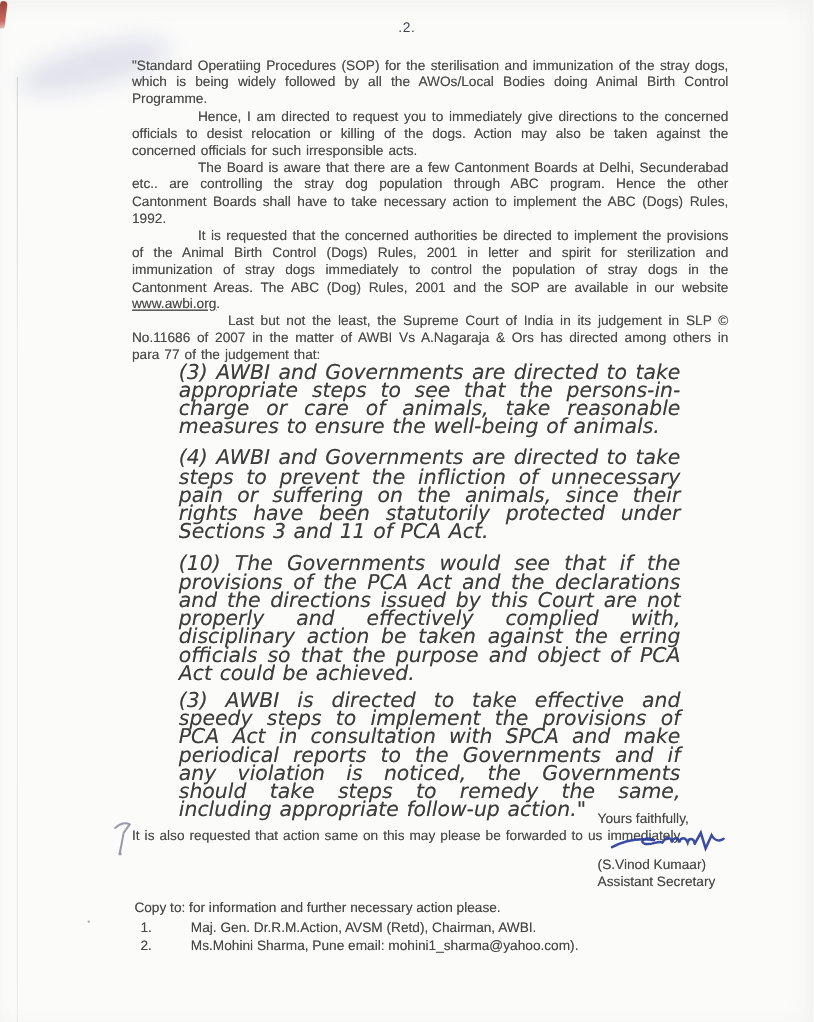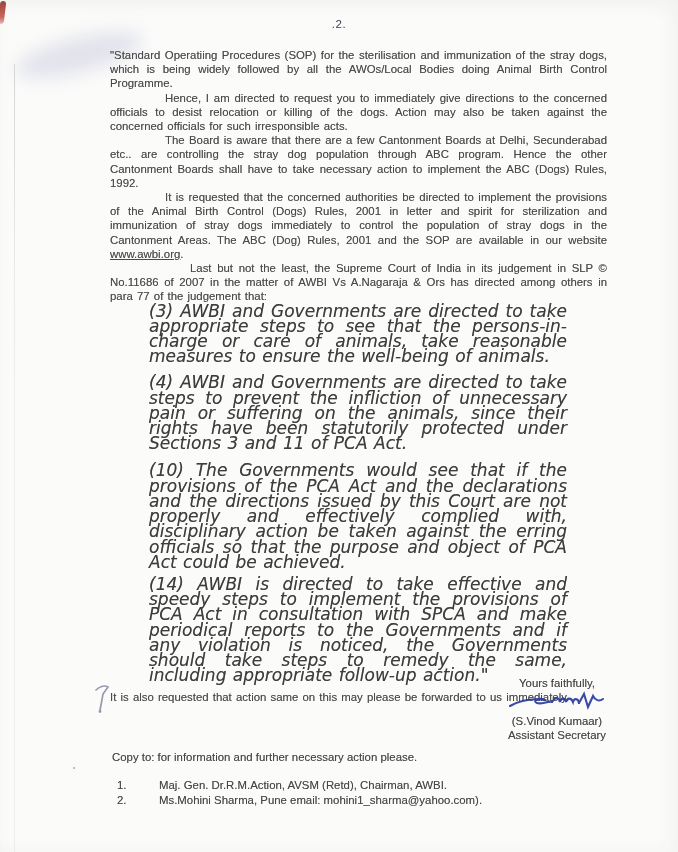--- a/index.html
+++ b/index.html
@@ -32,30 +32,30 @@
     font-size:17px; line-height:15.2px; color:#3d3d3d;
     margin-left:39px !important; margin-right:40px !important;
   }
   .q3{margin-bottom:11px !important;}
   .q4{margin-bottom:12px !important;}
   .q10{margin-bottom:7px !important;}
   .q12{margin-bottom:7px !important;}
   .closing{margin-top:0;}
   .sig-block{
     position:absolute; top:676px; right:62px; width:118px;
-    text-align:center; font-size:11.4px; line-height:14px; color:#474747;
+    text-align:left; font-size:11.4px; line-height:14px; color:#474747;
     text-shadow:0 0 .5px rgba(74,74,74,.55);
   }
   .sig-scrawl{display:block; margin:-1px auto -3px auto;}
   .copy-block{
     position:absolute; top:750px; left:110px; width:500px;
     font-size:11.4px; line-height:14.5px; color:#474747;
     text-shadow:0 0 .5px rgba(74,74,74,.55);
   }
-  .copy-heading{margin:0 0 13px 2px;}
+  .copy-heading{margin:0 0 2px 2px;}
   .copy-items{display:grid; grid-template-columns:42px 1fr; row-gap:1px; margin-left:7px;}
   
   .red-mark{
     position:absolute; left:0px; top:1px; width:6px; height:23px;
     background:linear-gradient(170deg,#8e2f26,#c4574d 70%, rgba(196,87,77,.4));
     border-radius:3px; transform:rotate(7deg) translateX(-1px); opacity:.9;
   }
   .smudge{
     position:absolute; left:14px; top:38px; width:130px; height:34px;
     background:rgba(158,163,198,.28);
@@ -90,21 +90,21 @@
   <div class="content">
     <p class="p1">"Standard Operatiing Procedures (SOP) for the sterilisation and immunization of the stray dogs, which is being widely followed by all the AWOs/Local Bodies doing Animal Birth Control Programme.</p>
     <p class="p2">Hence, I am directed to request you to immediately give directions to the concerned officials to desist relocation or killing of the dogs. Action may also be taken against the concerned officials for such irresponsible acts.</p>
     <p class="p3">The Board is aware that there are a few Cantonment Boards at Delhi, Secunderabad etc.. are controlling the stray dog population through ABC program. Hence the other Cantonment Boards shall have to take necessary action to implement the ABC (Dogs) Rules, 1992.</p>
     <p class="p4"><span>It is requested that the concerned authorities be directed to implement the provisions of the Animal Birth Control (Dogs) Rules, 2001 in letter and spirit for sterilization and immunization of stray dogs immediately to control the population of stray dogs in the Cantonment Areas. The ABC (Dog) Rules, 2001 and the SOP are available in our website </span><span class="weblink">www.awbi.org</span><span>.</span></p>
     <p class="p5">Last but not the least, the Supreme Court of India in its judgement in SLP © No.11686 of 2007 in the matter of AWBI Vs A.Nagaraja &amp; Ors has directed among others in para 77 of the judgement that:</p>
 
     <p class="quote q3">(3) AWBI and Governments are directed to take appropriate steps to see that the persons-in-charge or care of animals, take reasonable measures to ensure the well-being of animals.</p>
     <p class="quote q4">(4) AWBI and Governments are directed to take steps to prevent the infliction of unnecessary pain or suffering on the animals, since their rights have been statutorily protected under Sections 3 and 11 of PCA Act.</p>
     <p class="quote q10">(10) The Governments would see that if the provisions of the PCA Act and the declarations and the directions issued by this Court are not properly and effectively complied with, disciplinary action be taken against the erring officials so that the purpose and object of PCA Act could be achieved.</p>
-    <p class="quote q12">(14) AWBI is directed to take effective and speedy steps to implement the provisions of PCA Act in consultation with SPCA and make periodical reports to the Governments and if any violation is noticed, the Governments should take steps to remedy the same, including appropriate follow-up action."</p>
+    <p class="quote q12">(3) AWBI is directed to take effective and speedy steps to implement the provisions of PCA Act in consultation with SPCA and make periodical reports to the Governments and if any violation is noticed, the Governments should take steps to remedy the same, including appropriate follow-up action."</p>
 
     <p class="closing">It is also requested that action same on this may please be forwarded to us immediately.</p>
   </div>
 
   <div class="sig-block">
     <div>Yours faithfully,</div>
     <svg class="sig-scrawl" width="100" height="28" viewBox="0 0 100 28">
       <g fill="none" stroke="#2b3d9c" stroke-width="2.1" stroke-linecap="round" opacity="0.92">
         <path d="M3 17 C 12 12, 25 9, 38 11"></path>
         <path d="M38 11 C 31 8, 25 12, 30 14 C 35 16, 42 11, 45 13"></path>

